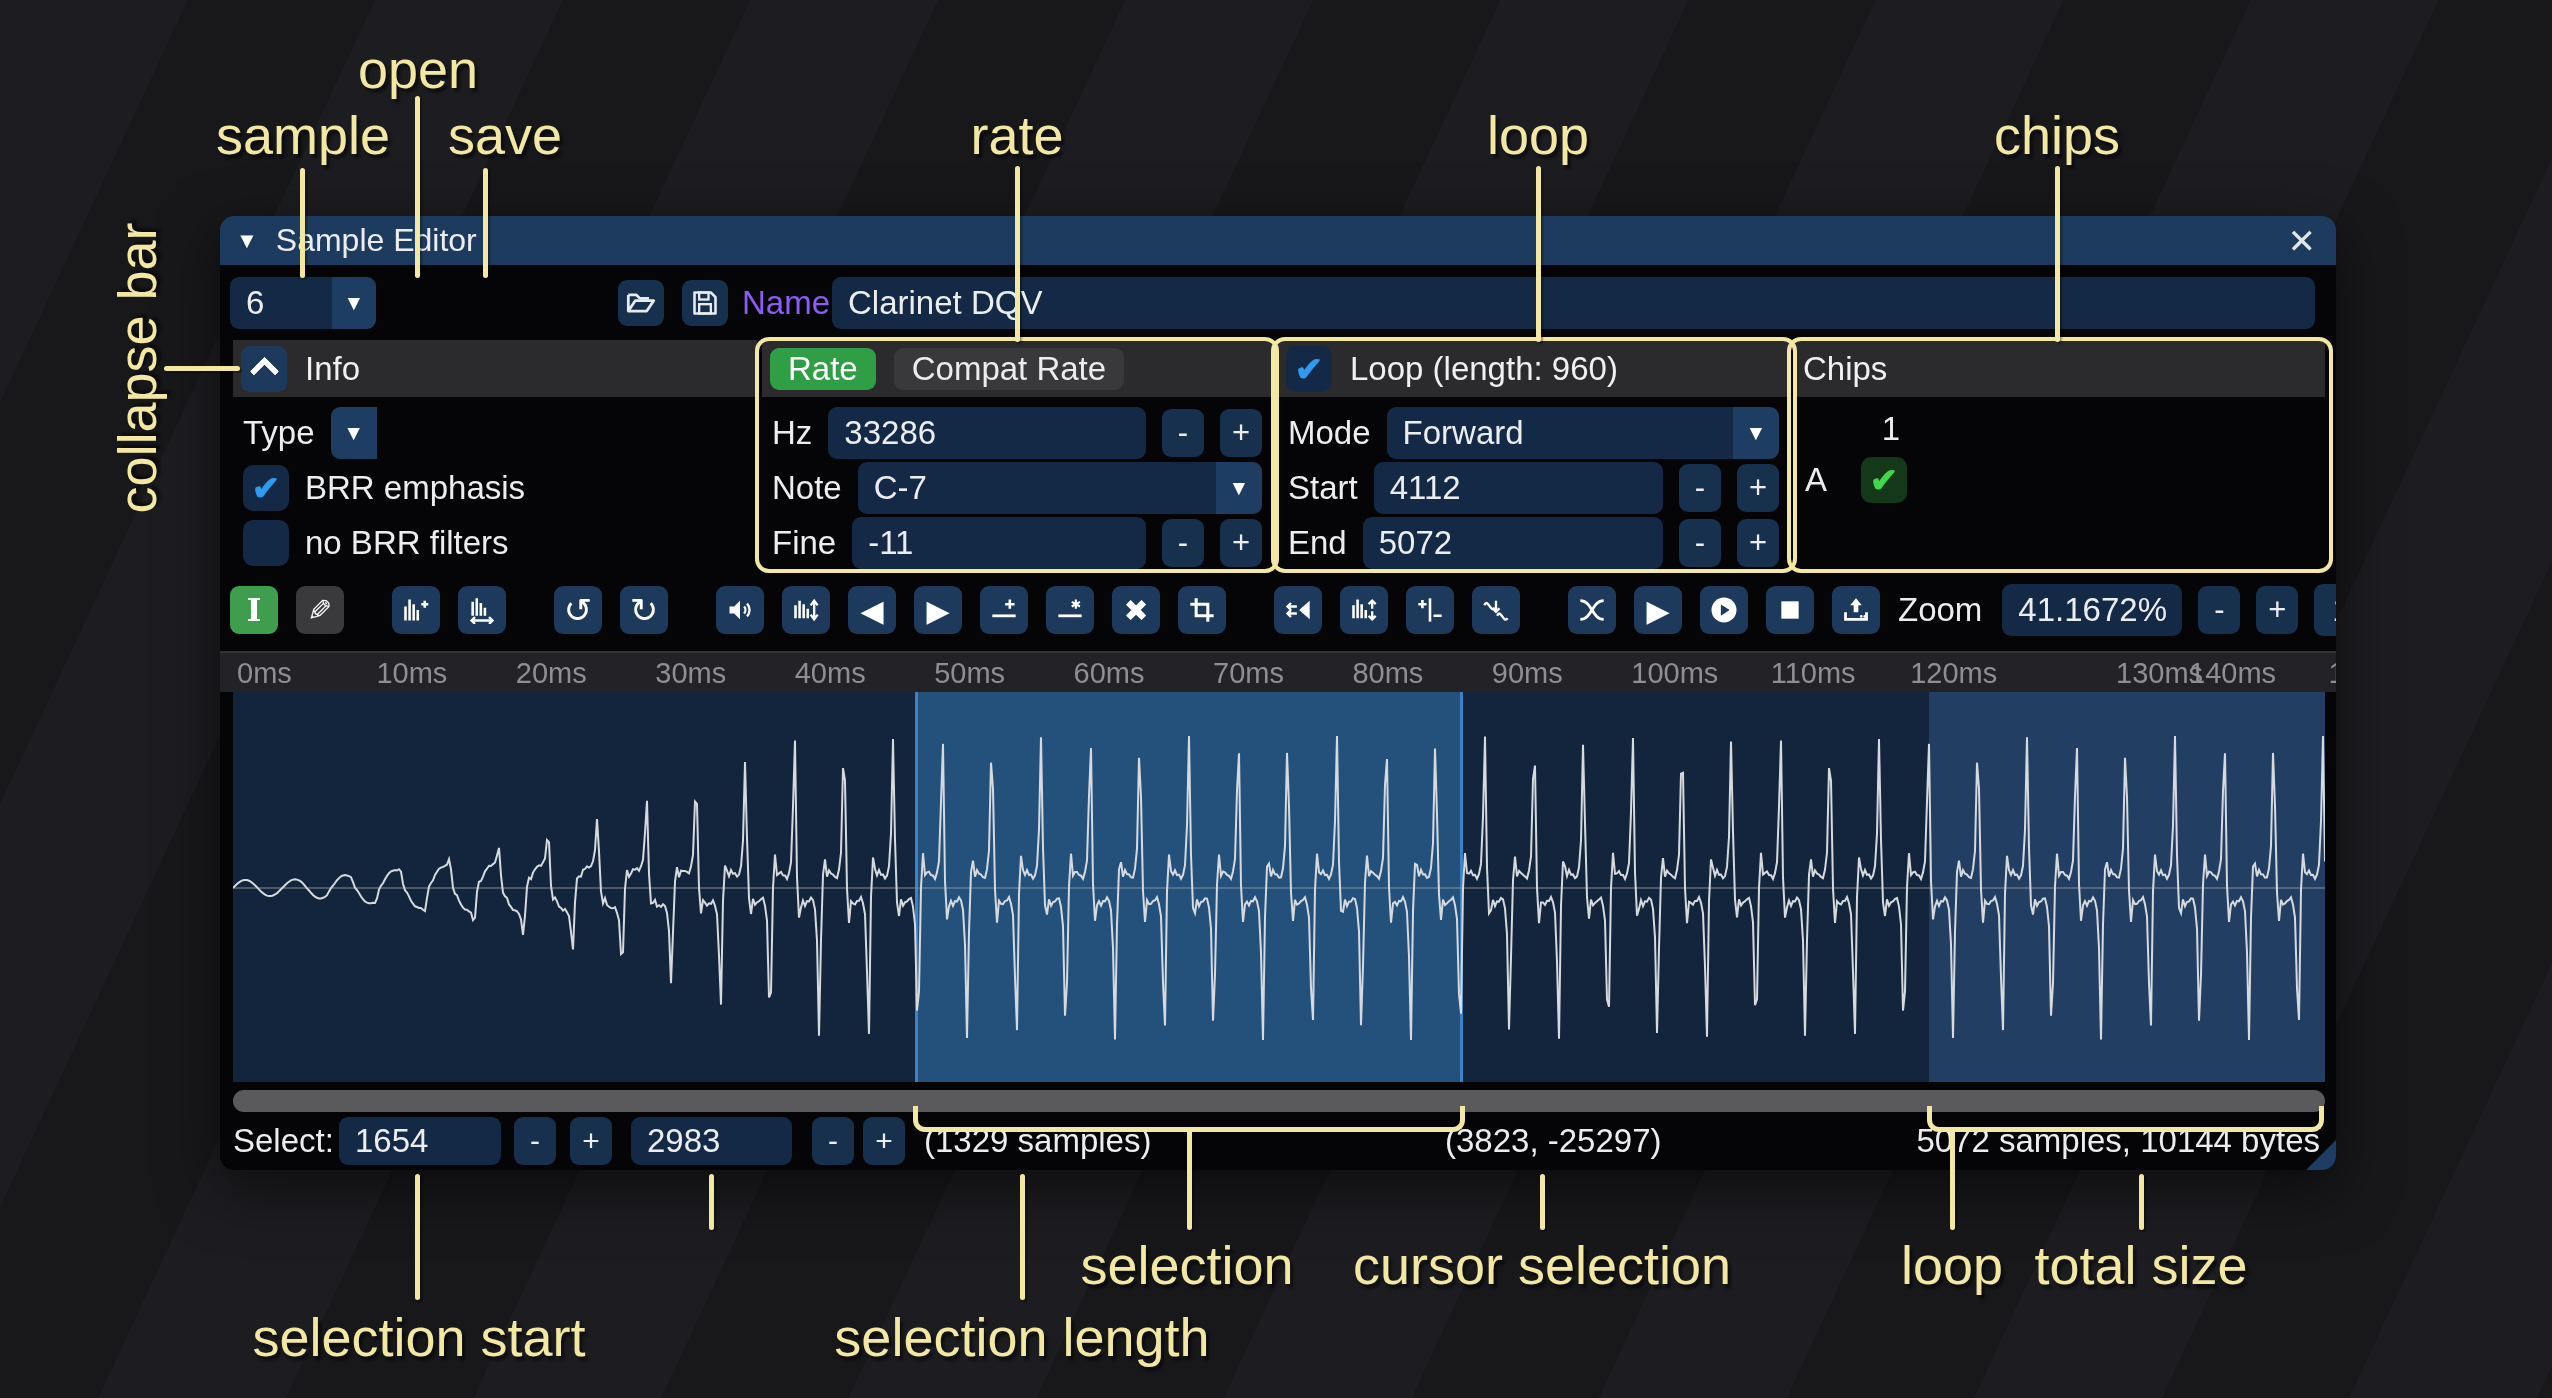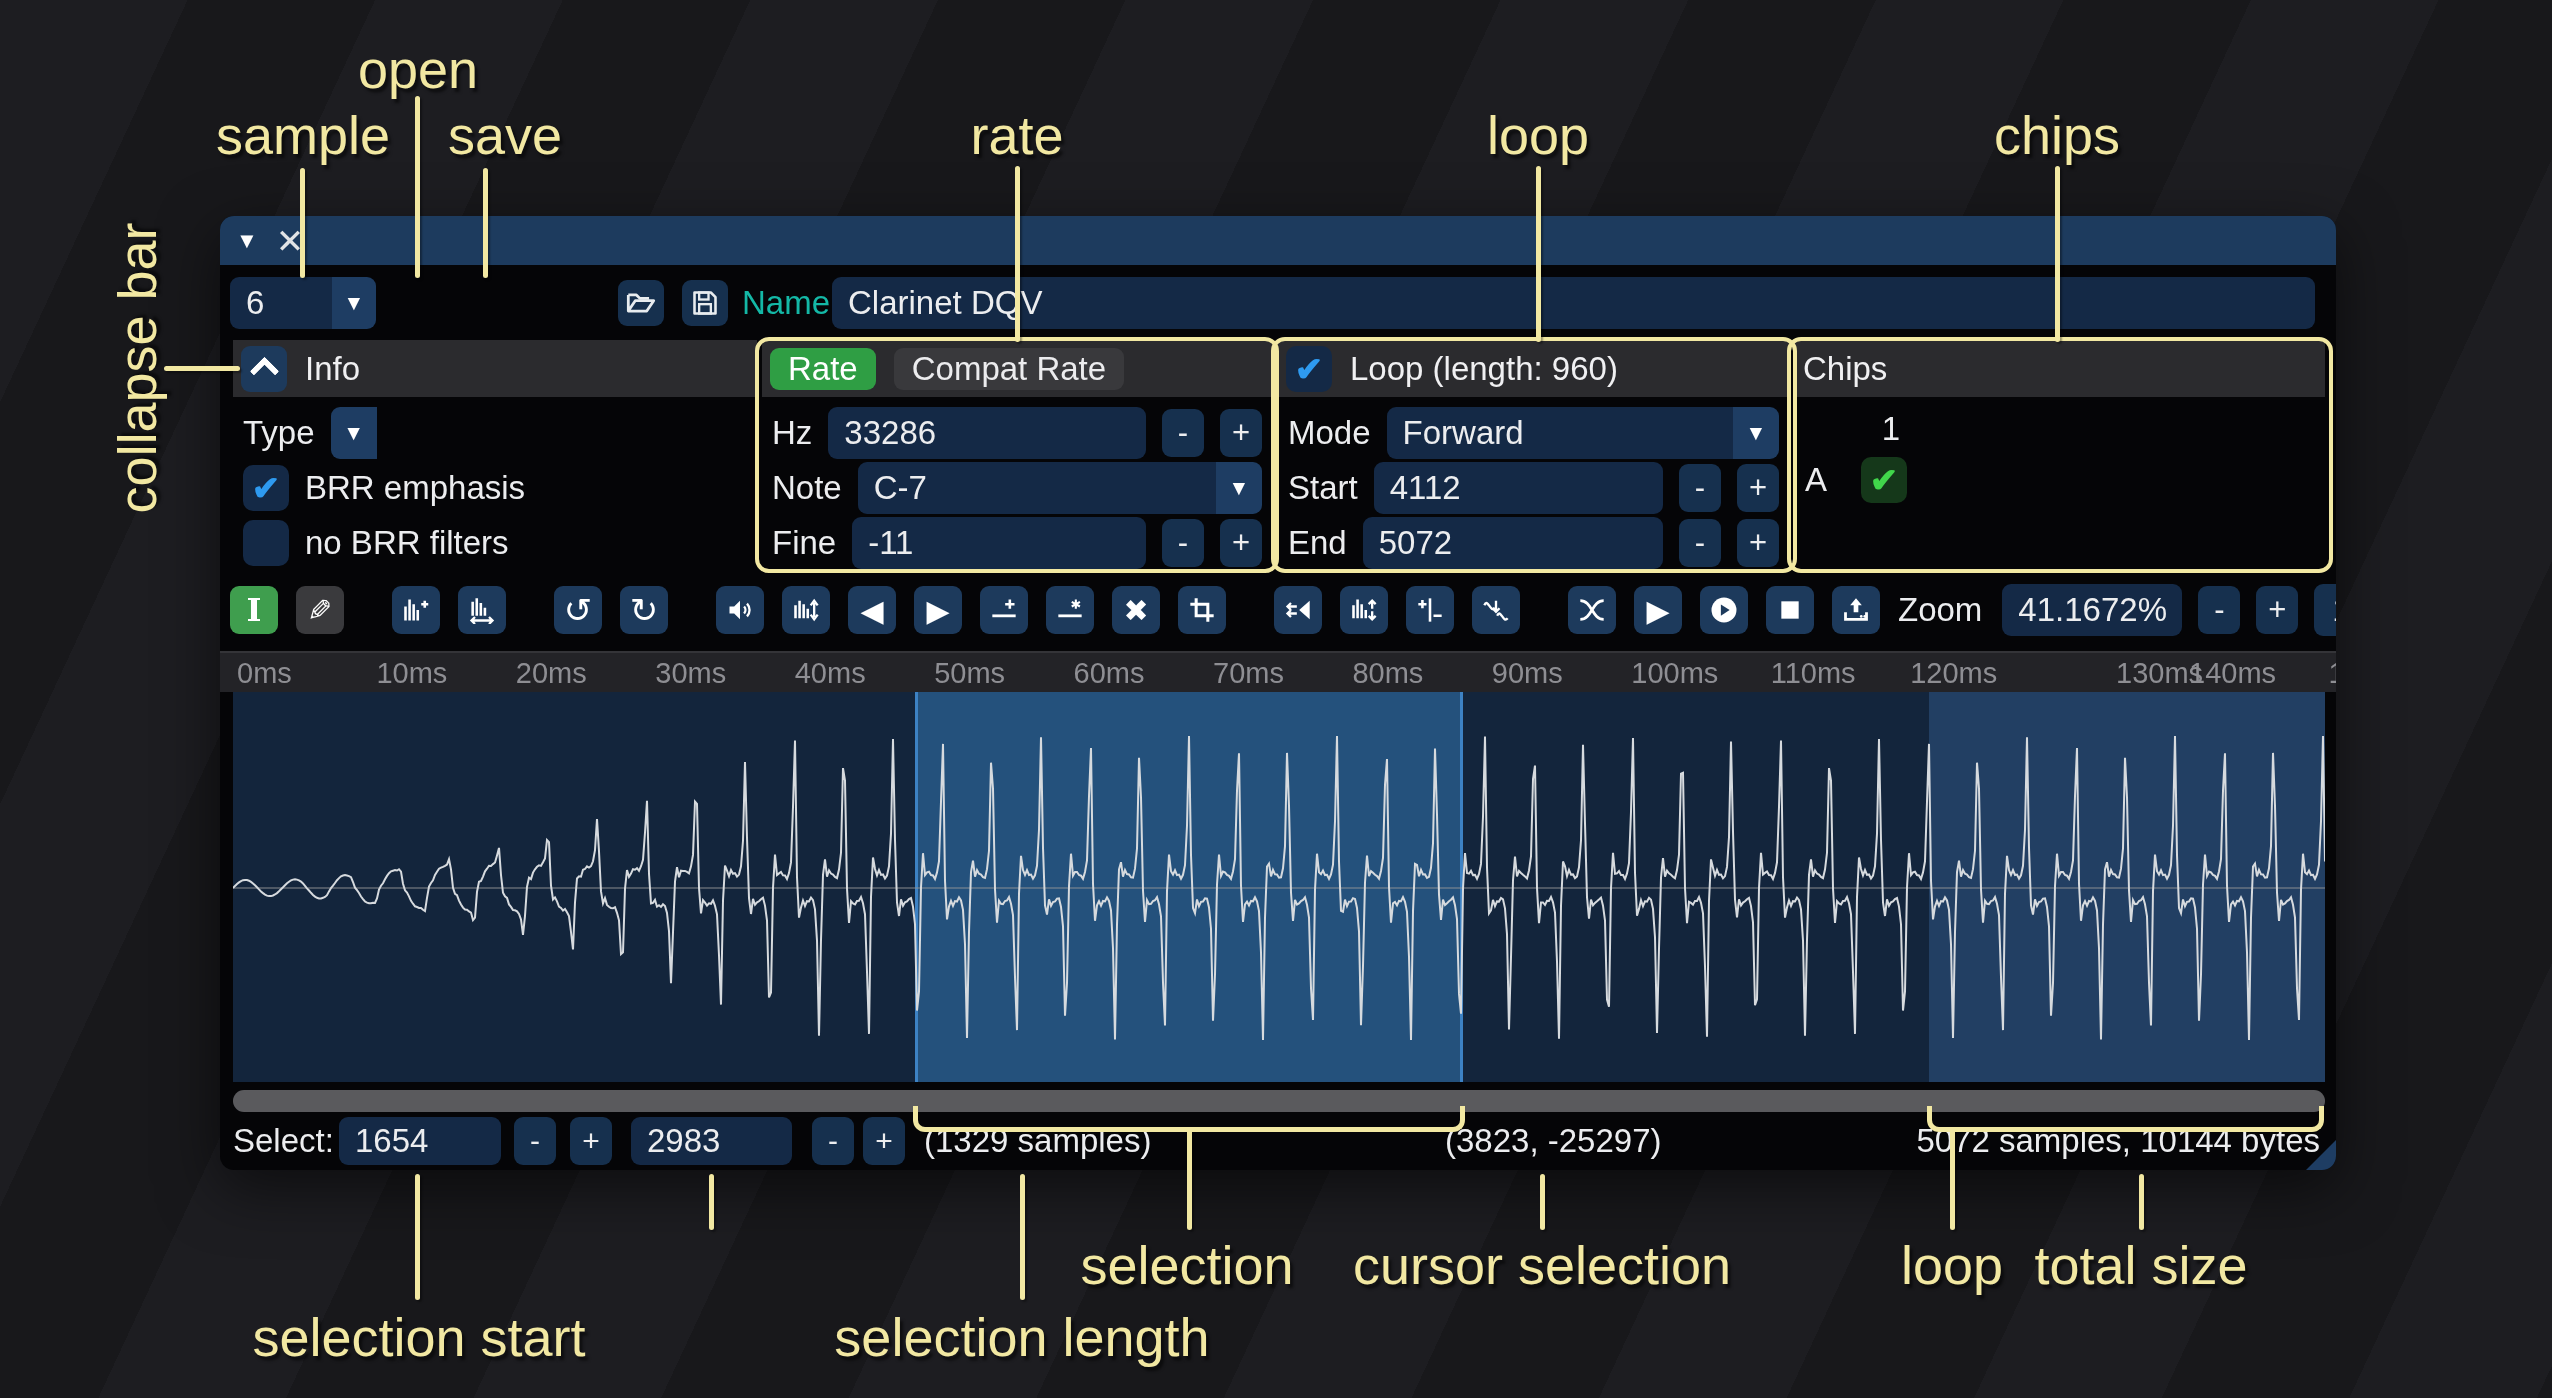--- a/index.html
+++ b/index.html
@@ -16,21 +16,21 @@
   .titlebar .close{margin-right:20px;font-size:34px;color:#e2e4e6;font-weight:300;}
   
   .namerow{position:absolute;left:0;top:61px;right:10px;height:52px;display:flex;align-items:center;}
   .combo{display:flex;height:52px;border-radius:9px;overflow:hidden;}
   .combo .val{background:#142946;color:#ecedef;font-size:33px;display:flex;align-items:center;padding:0 16px;}
   .combo .arr{width:44px;background:#1e3d63;color:#fff;display:flex;align-items:center;justify-content:center;font-size:21px;}
   .samplesel{position:absolute;left:10px;width:146px;}
   .samplesel .val{flex:1;}
   .iconbtn{position:absolute;width:46px;height:46px;top:3px;border-radius:9px;background:#16304e;display:flex;align-items:center;justify-content:center;}
   .iconbtn svg{display:block;}
-  .namelbl{position:absolute;left:522px;color:#14b8a6;font-size:33px;line-height:52px;}
+  .namelbl{position:absolute;left:522px;color:#8b5cf6;font-size:33px;line-height:52px;}
   .namefield{position:absolute;left:612px;right:11px;height:52px;background:#142946;border-radius:9px;color:#ecedef;
     font-size:33px;line-height:52px;padding:0 16px;box-sizing:border-box;}
   
   .panel{position:absolute;top:124px;height:228px;}
   .phead{height:57px;background:#2b2b2e;display:flex;align-items:center;color:#f0f0f2;font-size:33px;gap:18px;padding:0 8px;box-sizing:border-box;}
   .pbody{padding-top:7px;}
   .prow{display:flex;align-items:center;height:52px;margin-top:3px;padding:0 10px;gap:16px;}
   .lbl{color:#ecedef;font-size:33px;white-space:nowrap;}
   .field{flex:1;height:52px;background:#142946;border-radius:9px;color:#ecedef;font-size:33px;line-height:52px;
     padding:0 16px;box-sizing:border-box;min-width:0;}
@@ -90,20 +90,21 @@
 </style>
 </head>
 <body>
 
 <div class="stage">
 
   <div class="window">
 
     <div class="titlebar">
       <span class="tri">▼</span>
+      <span class="ttl">Sample Editor</span>
       <span class="close">✕</span>
     </div>
 
     <div class="namerow">
       <div class="combo samplesel">
         <span class="val">6</span>
         <span class="arr">▼</span>
       </div>
       <div class="iconbtn" style="left:398px;">
         <svg width="30" height="26" viewBox="0 0 26 22">

